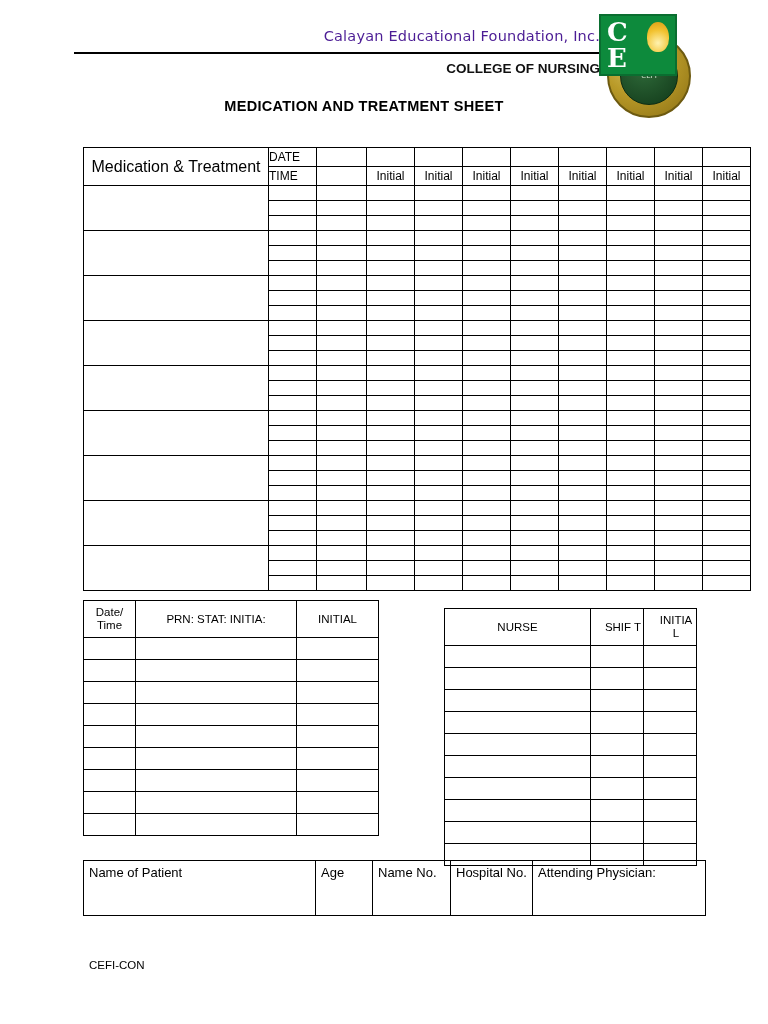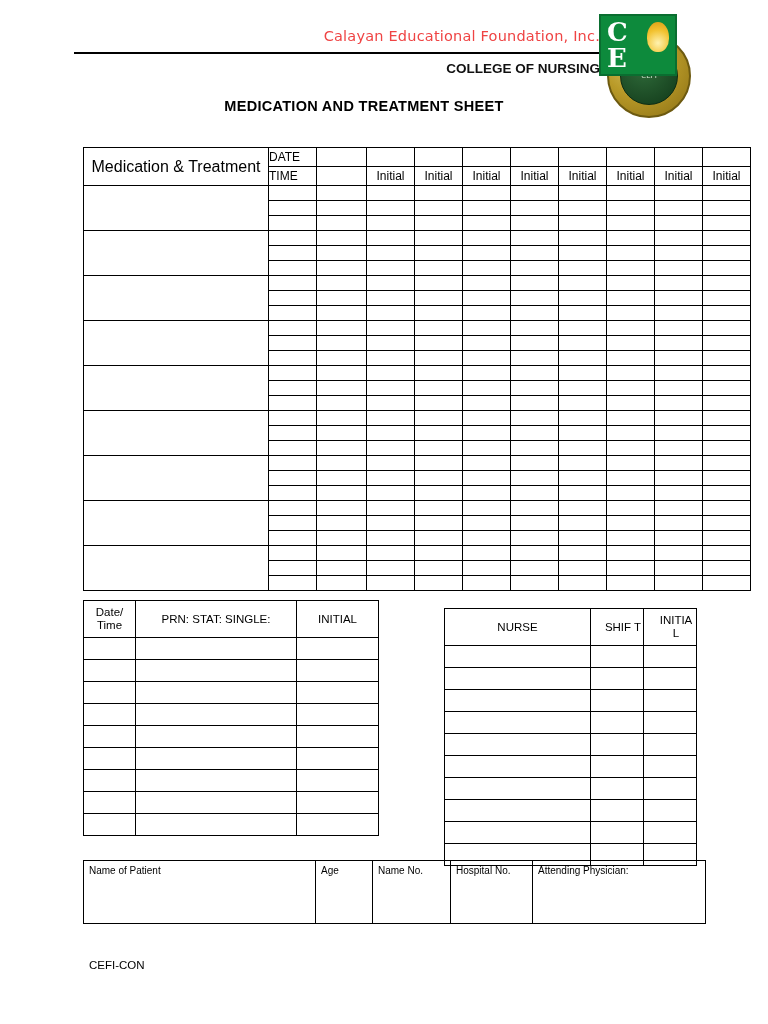--- a/index.html
+++ b/index.html
@@ -19,21 +19,21 @@
   
   .header {
     position: relative;
     padding-top: 28px;
   }
   .org-line {
     text-align: right;
     padding-right: 168px;
     font-family: "DejaVu Sans", sans-serif;
     font-size: 14.5px;
-    color: #ef4444;
+    color: #4c1d95;
     letter-spacing: 0.2px;
   }
   .rule {
     margin: 8px 74px 0 74px;
     border-top: 2px solid #000;
     width: 530px;
   }
   .dept-line {
     text-align: right;
     padding-right: 168px;
@@ -220,22 +220,22 @@
   
   .patient-table {
     position: absolute;
     left: 83px;
     top: 860px;
     width: 622px;
   }
   .patient-table td {
     height: 50px;
     vertical-align: top;
-    padding: 4px 4px 8px 5px;
-    font-size: 10px;
+    padding: 4px 4px 0 5px;
+    font-size: 13px;
   }
 
   
   .footer {
     position: absolute;
     left: 89px;
     top: 959px;
     font-size: 11.5px;
   }
 </style>
@@ -639,21 +639,21 @@
 
 <table class="prn-table">
   <colgroup>
     <col style="width:52px">
       <col style="width:161px">
       <col style="width:82px">
   </colgroup>
   <tbody id="prn-tbody">
       <tr>
         <td class="h-datetime">Date/ Time</td>
-        <td class="h-prn">PRN: STAT: SINGLE:</td>
+        <td class="h-prn">PRN: STAT: INITIA:</td>
         <td class="h-init">INITIAL</td>
       </tr>
       <tr>
         <td class="body-cell"></td>
         <td class="body-cell"></td>
         <td class="body-cell"></td>
       </tr>
       <tr>
         <td class="body-cell"></td>
         <td class="body-cell"></td>

